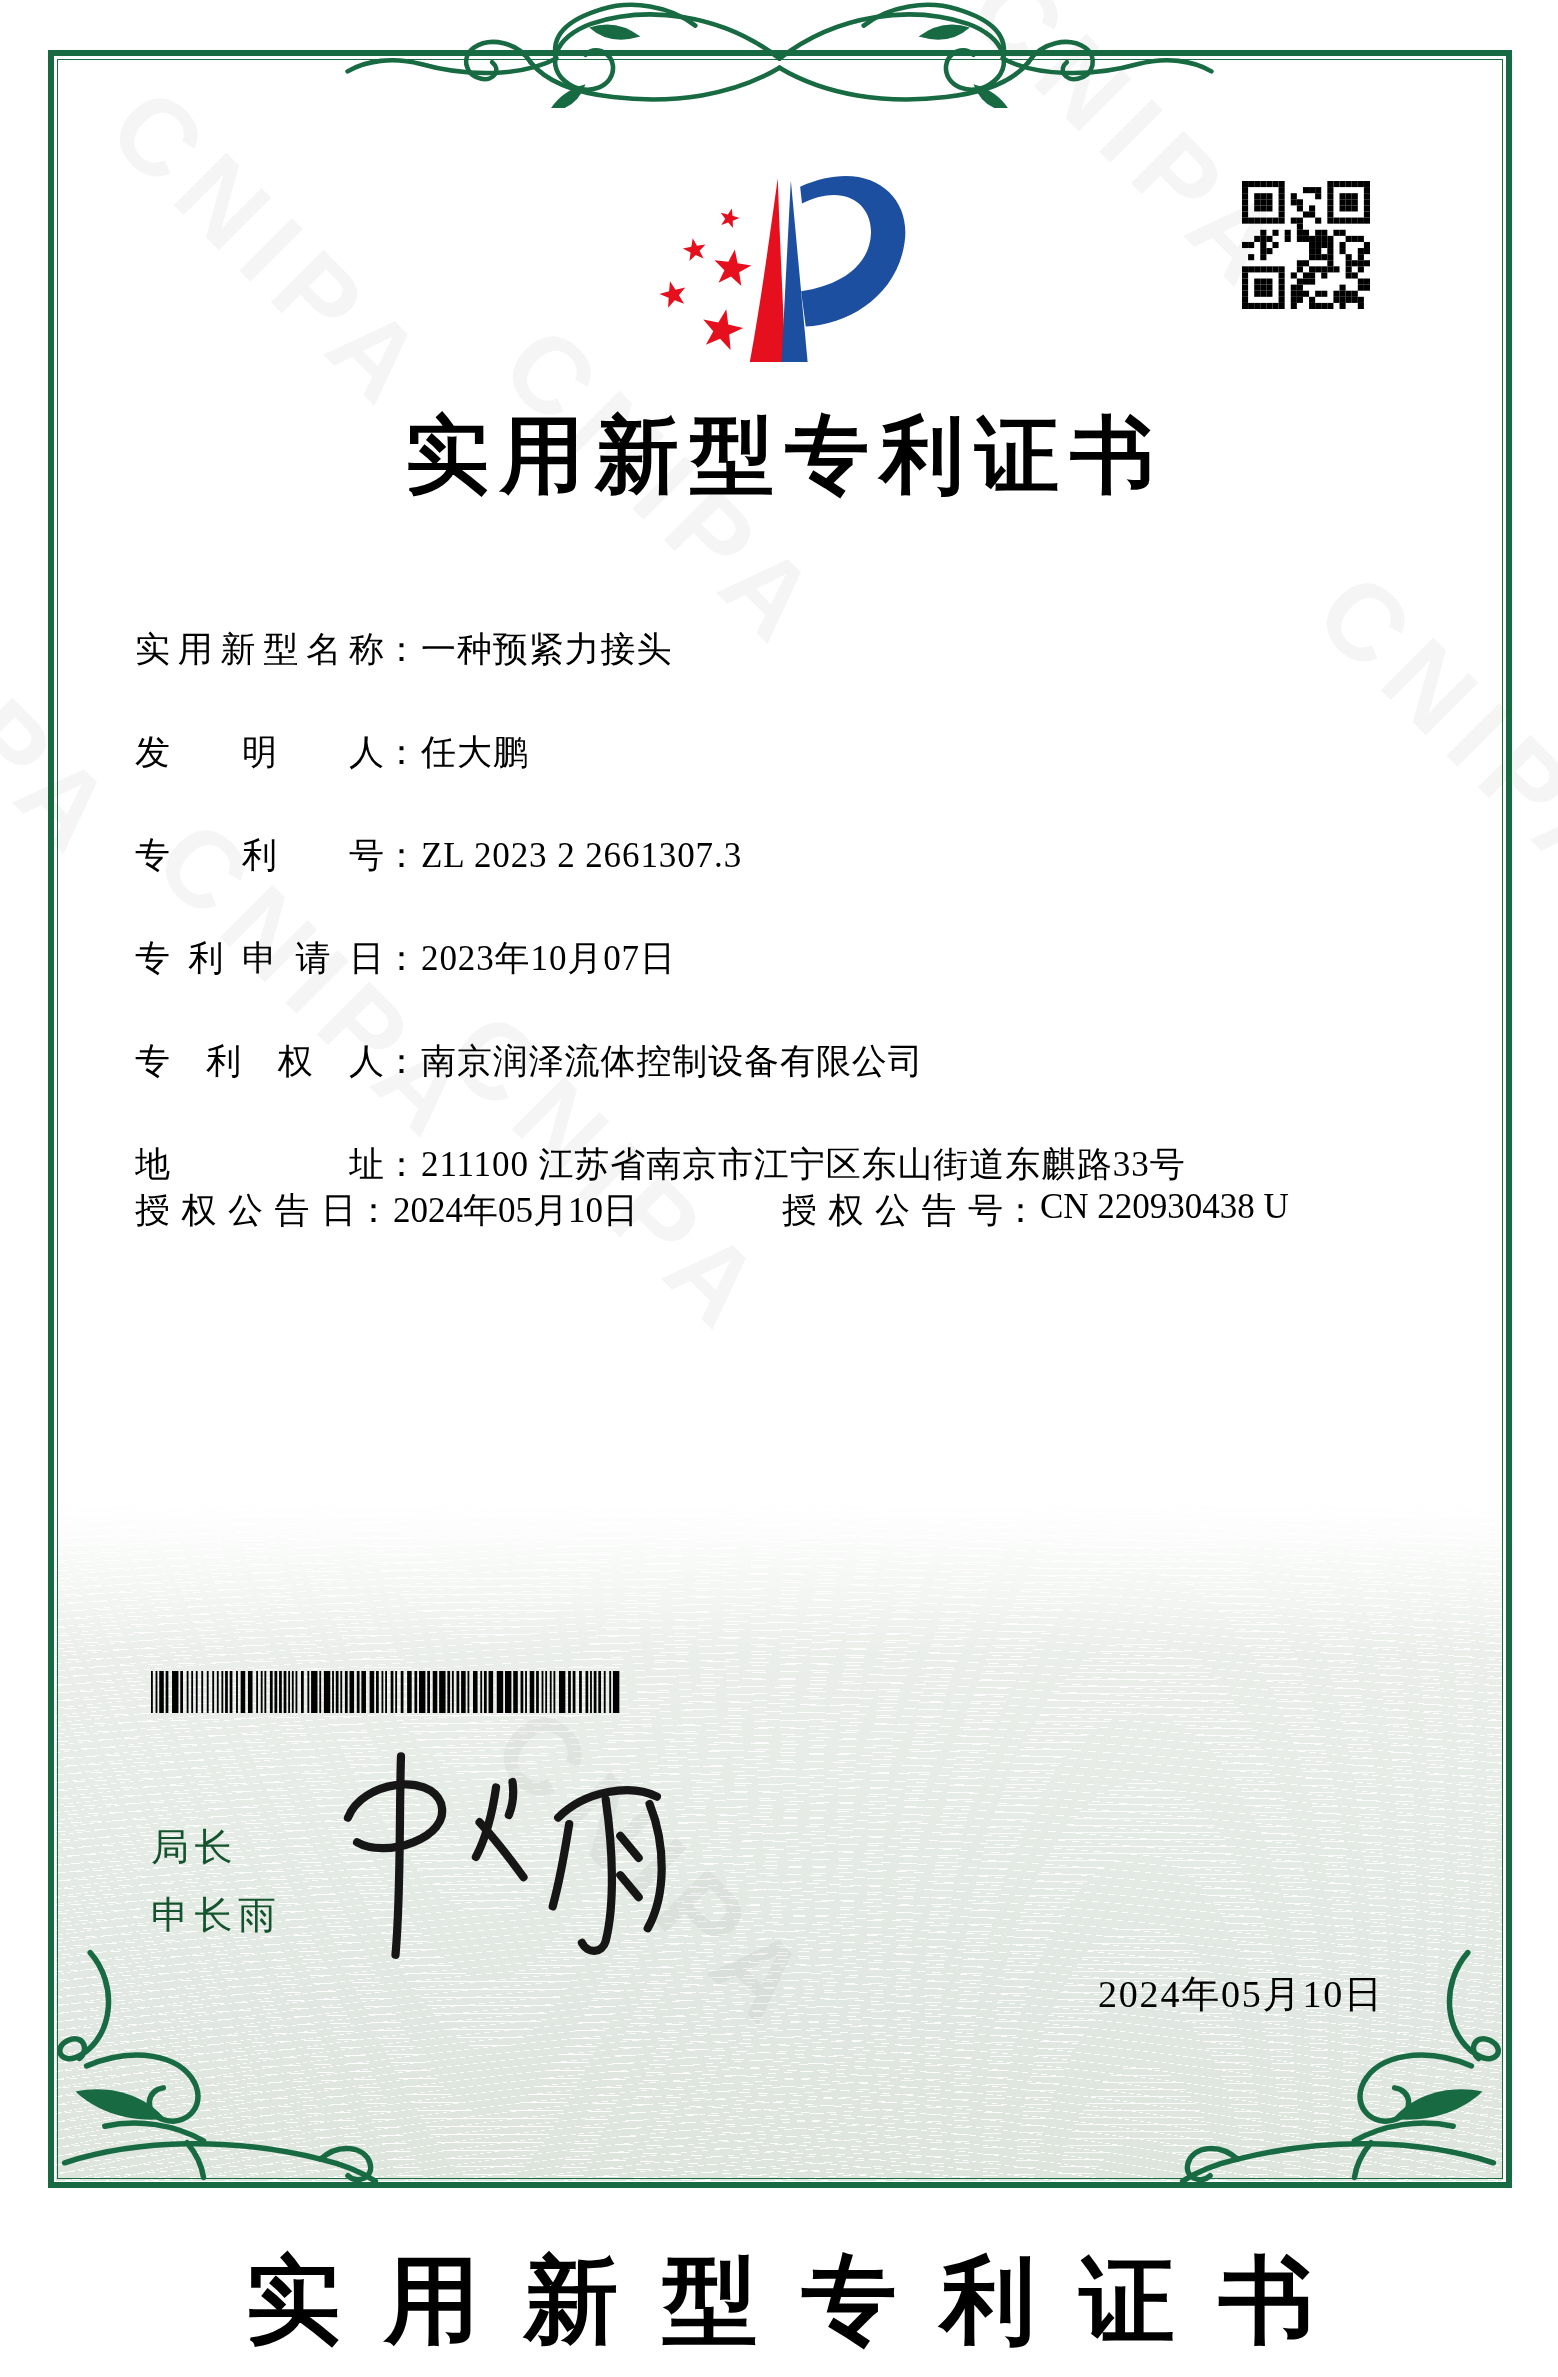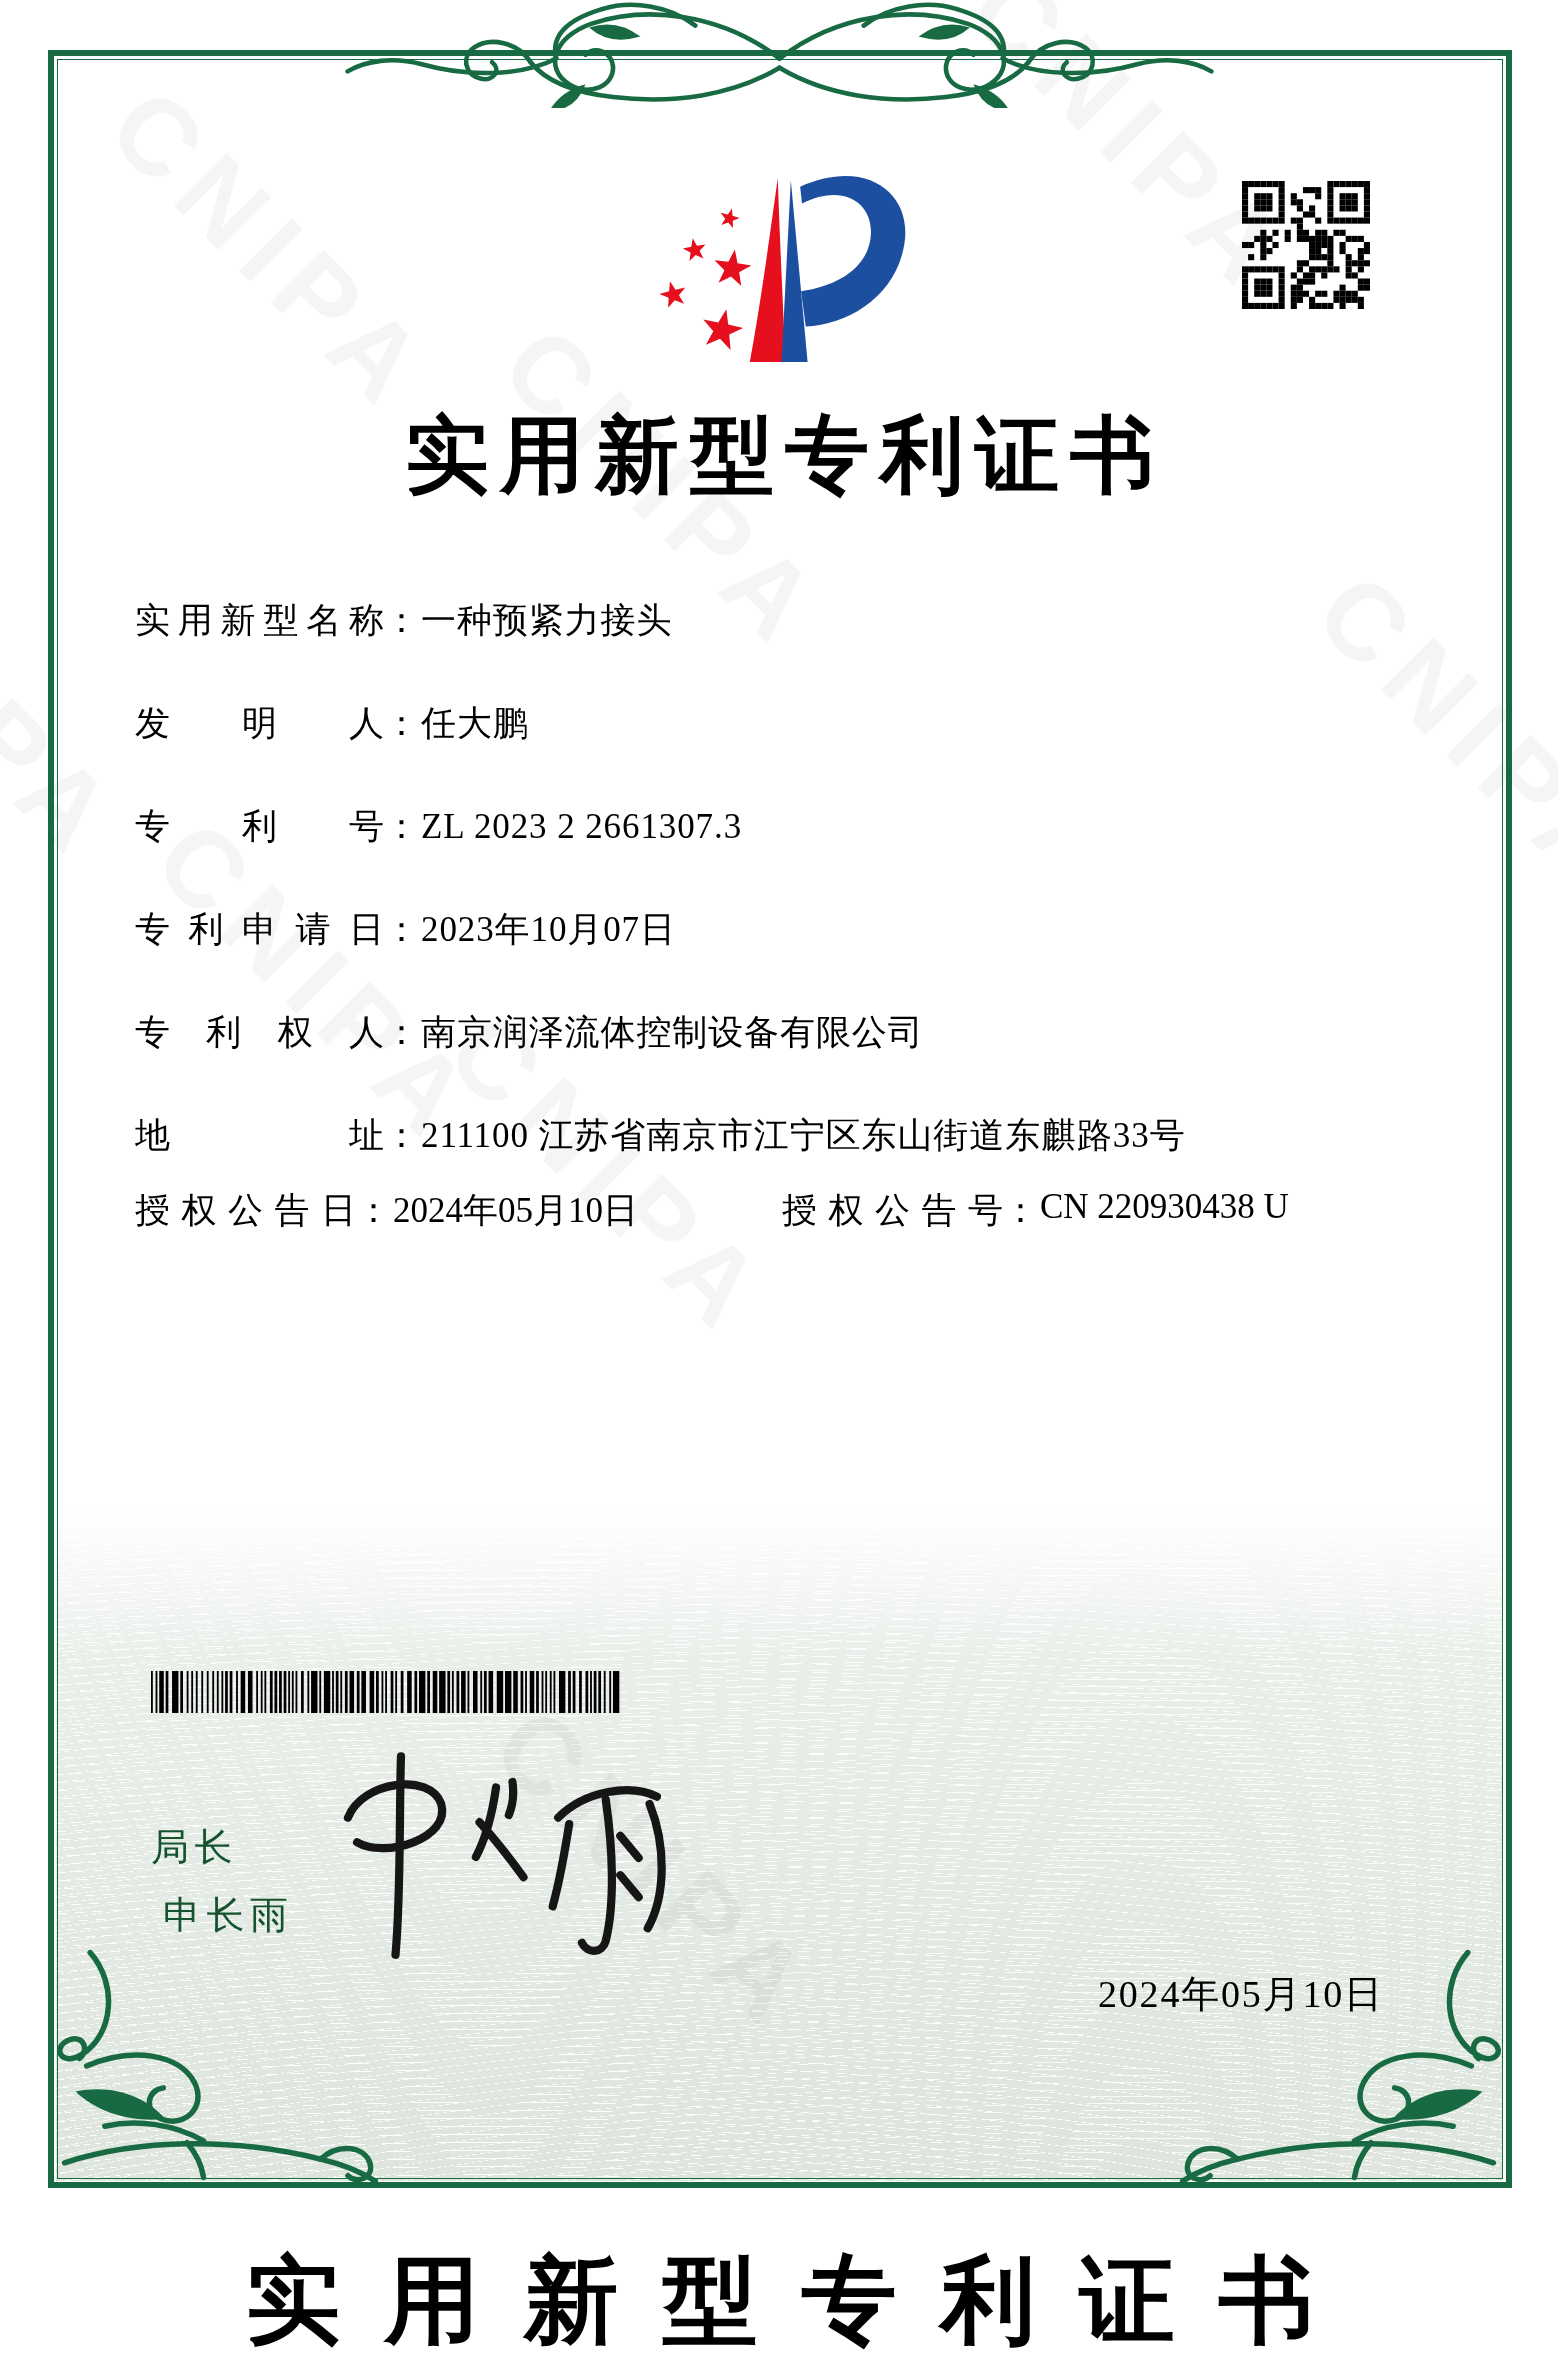--- a/index.html
+++ b/index.html
@@ -24,40 +24,40 @@
       transform-origin:left top;white-space:nowrap;}
   
   .cert-no{left:135px;top:174px;font-size:35px;letter-spacing:3.7px;}
   .logo{left:649px;top:101px;}
   .qr{left:1242px;top:181px;width:128px;height:128px;}
   .qr rect{fill:#000;}
   .main-title{left:0;top:399px;width:100%;text-align:center;font-size:84px;font-weight:bold;
               letter-spacing:11px;text-indent:11px;}
   
   .fields{left:135px;top:569px;width:1299px;}
-  .f-row{display:flex;align-items:center;height:103px;font-size:35px;line-height:1.25;}
+  .f-row{display:flex;align-items:flex-end;height:103px;font-size:35px;line-height:1.25;}
   .f-label{display:inline-block;width:249px;text-align:justify;text-align-last:justify;}
   .f-colon{width:37px;}
   .f-value{flex:1;letter-spacing:0.9px;}
   .g-row{display:flex;font-size:35px;height:103px;}
   .g-pair{display:flex;}
   .g-pair.first{width:647px;}
   .g-label{display:inline-block;width:221px;text-align:justify;text-align-last:justify;}
   
   .body-text{left:135px;top:1277px;width:1290px;font-size:31px;line-height:48px;
              letter-spacing:1.8px;text-align:justify;}
   .body-text p{margin:0 0 20px 0;text-indent:66px;}
   
   .barcode{left:151px;top:1671px;width:472px;height:42px;}
   .barcode rect{fill:#000;}
   
   .signer{font-family:"Liberation Sans","DejaVu Sans",sans-serif;font-weight:500;
           font-size:38px;letter-spacing:5.5px;color:#14532d;}
   .signer-title{left:151px;top:1822px;}
-  .signer-name{left:163px;top:1890px;}
+  .signer-name{left:151px;top:1890px;}
   .signature{left:284px;top:1749px;}
   .signature path{stroke:#161616;stroke-width:9;fill:none;stroke-linecap:round;stroke-linejoin:round;}
   .issue-date{left:1098px;top:1969px;font-size:38px;letter-spacing:1.8px;}
   .page-footer{left:0;top:2120px;width:100%;text-align:center;font-size:27.4px;letter-spacing:1.8px;}
   .bottom-title{left:0;top:2238px;width:100%;text-align:center;z-index:2;
       font-family:"Liberation Sans","DejaVu Sans",sans-serif;font-weight:900;
       font-size:95px;letter-spacing:44px;text-indent:44px;}
   
   .orn{position:absolute;z-index:4;pointer-events:none;}
   .orn path{stroke:#176a42;fill:none;stroke-width:5;stroke-linecap:round;}

